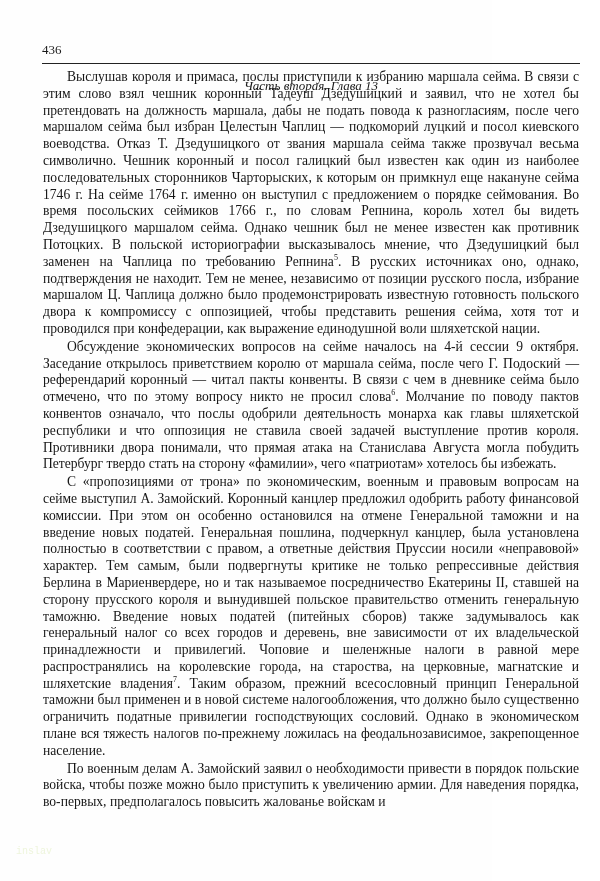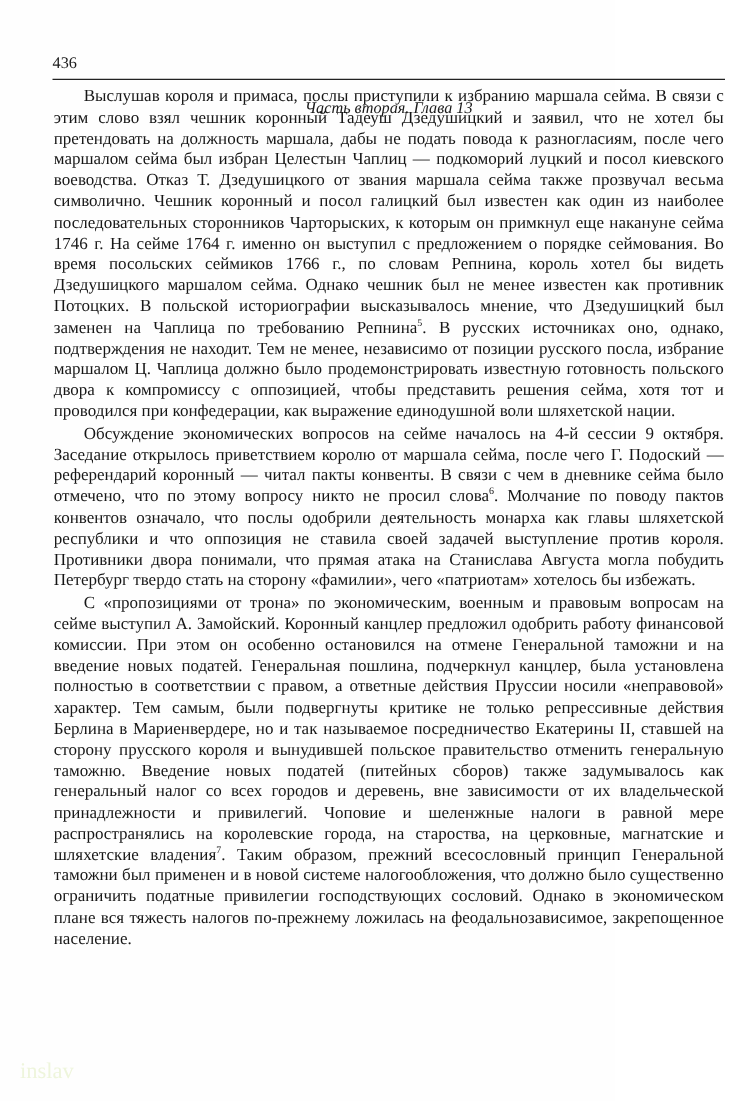--- a/index.html
+++ b/index.html
@@ -8,33 +8,34 @@
   .header { position:absolute; left:42px; top:42px; width:538px; height:18px;
     font-family:"Liberation Serif", serif; font-size:13px; color:#1a1a1a; }
   .page-num { position:absolute; left:0; top:0; }
   .running-title { position:absolute; left:0; right:0; top:0; text-align:center; font-style:italic;margin-top:36px; }
   .rule { position:absolute; left:42px; top:63px; width:538px; height:0; border-top:1px solid #222; }
   .body-text { position:absolute; left:42px; top:68px; width:538px;
     font-family:"Liberation Serif", serif; font-size:13.6px; line-height:16.8px; color:#161616;
     text-align:justify; hyphens:manual; }
   .body-text p { margin:1px; text-indent:24px; }
   sup { font-size:8px; line-height:0; vertical-align:super; }
-  .watermark { position:absolute; left:16px; top:846px; font-family:Liberation Serif, serif;
-    font-size:18px; color:#eef5dc; }
+  .watermark { position:absolute; left:16px; top:846px; font-family:Liberation Mono, monospace;
+    font-size:10px; color:#eef5dc; }
 </style>
 </head>
 <body>
 
 <div class="page">
   <div class="header">
     <span class="page-num">436</span>
     <span class="running-title">Часть вторая. Глава 13</span>
   </div>
   <div class="rule"></div>
 
   <div class="body-text">
     <p><span>Выслушав короля и примаса, послы приступили к избранию маршала сейма. В связи с этим слово взял чешник коронный Тадеуш Дзедушицкий и заявил, что не хотел бы претендовать на должность маршала, дабы не подать повода к разногласиям, после чего маршалом сейма был избран Целестын Чаплиц — подкоморий луцкий и посол киевского воеводства. Отказ Т. Дзедушицкого от звания маршала сейма также прозвучал весьма символично. Чешник коронный и посол галицкий был известен как один из наиболее последовательных сторонников Чарторыских, к которым он примкнул еще накануне сейма 1746 г. На сейме 1764 г. именно он выступил с предложением о порядке сеймования. Во время посольских сеймиков 1766 г., по словам Репнина, король хотел бы видеть Дзедушицкого маршалом сейма. Однако чешник был не менее известен как противник Потоцких. В польской историографии высказывалось мнение, что Дзедушицкий был заменен на Чаплица по требованию Репнина</span><sup>5</sup><span>. В русских источниках оно, однако, подтверждения не находит. Тем не менее, независимо от позиции русского посла, избрание маршалом Ц. Чаплица должно было продемонстрировать известную готовность польского двора к компромиссу с оппозицией, чтобы представить решения сейма, хотя тот и проводился при конфедерации, как выражение единодушной воли шляхетской нации.</span></p>
     <p><span>Обсуждение экономических вопросов на сейме началось на 4-й сессии 9 октября. Заседание открылось приветствием королю от маршала сейма, после чего Г. Подоский — референдарий коронный — читал пакты конвенты. В связи с чем в дневнике сейма было отмечено, что по этому вопросу никто не просил слова</span><sup>6</sup><span>. Молчание по поводу пактов конвентов означало, что послы одобрили деятельность монарха как главы шляхетской республики и что оппозиция не ставила своей задачей выступление против короля. Противники двора понимали, что прямая атака на Станислава Августа могла побудить Петербург твердо стать на сторону «фамилии», чего «патриотам» хотелось бы избежать.</span></p>
     <p><span>С «пропозициями от трона» по экономическим, военным и правовым вопросам на сейме выступил А. Замойский. Коронный канцлер предложил одобрить работу финансовой комиссии. При этом он особенно остановился на отмене Генеральной таможни и на введение новых податей. Генеральная пошлина, подчеркнул канцлер, была установлена полностью в соответствии с правом, а ответные действия Пруссии носили «неправовой» характер. Тем самым, были подвергнуты критике не только репрессивные действия Берлина в Мариенвердере, но и так называемое посредничество Екатерины II, ставшей на сторону прусского короля и вынудившей польское правительство отменить генеральную таможню. Введение новых податей (питейных сборов) также задумывалось как генеральный налог со всех городов и деревень, вне зависимости от их владельческой принадлежности и привилегий. Чоповие и шеленжные налоги в равной мере распространялись на королевские города, на староства, на церковные, магнатские и шляхетские владения</span><sup>7</sup><span>. Таким образом, прежний всесословный принцип Генеральной таможни был применен и в новой системе налогообложения, что должно было существенно ограничить податные привилегии господствующих сословий. Однако в экономическом плане вся тяжесть налогов по-прежнему ложилась на феодальнозависимое, закрепощенное население.</span></p>
+    <p><span>По военным делам А. Замойский заявил о необходимости привести в порядок польские войска, чтобы позже можно было приступить к увеличению армии. Для наведения порядка, во-первых, предполагалось повысить жалованье войскам и</span></p>
   </div>
 
   <div class="watermark">inslav</div>
 </div>
 
 </body></html>

